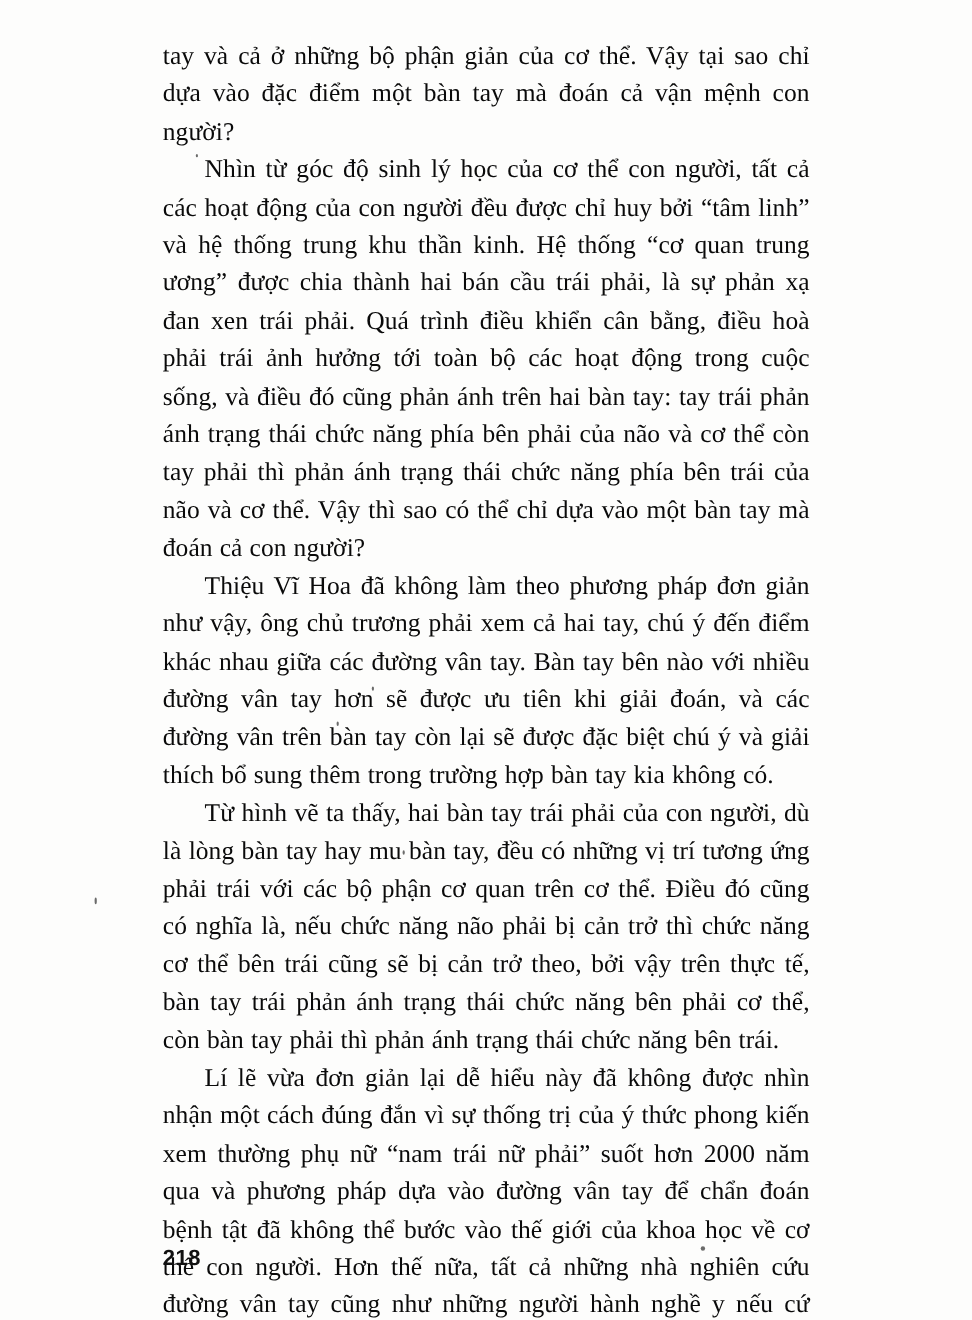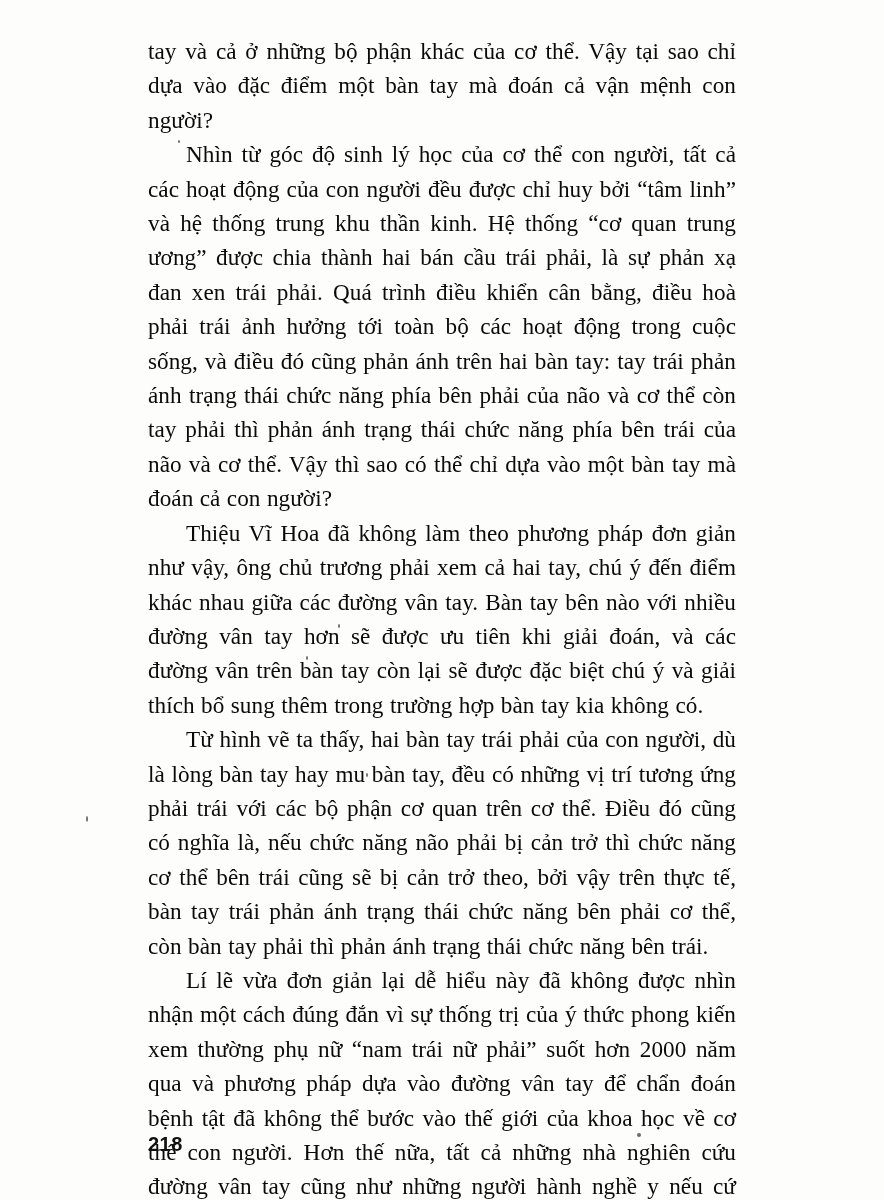--- a/index.html
+++ b/index.html
@@ -87,21 +87,21 @@
   .speck.s5 { left: 86px;  top: 816px;  width: 2px; height: 6px; }
   .speck.s6 { left: 637px; top: 1133px; width: 4px; height: 4px; }
 </style>
 </head>
 <body>
 
 <div class="page">
 
   <div class="textblock">
 
-    <p class="para first">tay và cả ở những bộ phận khác của cơ thể. Vậy tại sao chỉ dựa vào đặc điểm một bàn tay mà đoán cả vận mệnh con người?</p>
+    <p class="para first">tay và cả ở những bộ phận giản của cơ thể. Vậy tại sao chỉ dựa vào đặc điểm một bàn tay mà đoán cả vận mệnh con người?</p>
 
     <p class="para">Nhìn từ góc độ sinh lý học của cơ thể con người, tất cả các hoạt động của con người đều được chỉ huy bởi “tâm linh” và hệ thống trung khu thần kinh. Hệ thống “cơ quan trung ương” được chia thành hai bán cầu trái phải, là sự phản xạ đan xen trái phải. Quá trình điều khiển cân bằng, điều hoà phải trái ảnh hưởng tới toàn bộ các hoạt động trong cuộc sống, và điều đó cũng phản ánh trên hai bàn tay: tay trái phản ánh trạng thái chức năng phía bên phải của não và cơ thể còn tay phải thì phản ánh trạng thái chức năng phía bên trái của não và cơ thể. Vậy thì sao có thể chỉ dựa vào một bàn tay mà đoán cả con người?</p>
 
     <p class="para">Thiệu Vĩ Hoa đã không làm theo phương pháp đơn giản như vậy, ông chủ trương phải xem cả hai tay, chú ý đến điểm khác nhau giữa các đường vân tay. Bàn tay bên nào với nhiều đường vân tay hơn sẽ được ưu tiên khi giải đoán, và các đường vân trên bàn tay còn lại sẽ được đặc biệt chú ý và giải thích bổ sung thêm trong trường hợp bàn tay kia không có.</p>
 
     <p class="para">Từ hình vẽ ta thấy, hai bàn tay trái phải của con người, dù là lòng bàn tay hay mu bàn tay, đều có những vị trí tương ứng phải trái với các bộ phận cơ quan trên cơ thể. Điều đó cũng có nghĩa là, nếu chức năng não phải bị cản trở thì chức năng cơ thể bên trái cũng sẽ bị cản trở theo, bởi vậy trên thực tế, bàn tay trái phản ánh trạng thái chức năng bên phải cơ thể, còn bàn tay phải thì phản ánh trạng thái chức năng bên trái.</p>
 
     <p class="para">Lí lẽ vừa đơn giản lại dễ hiểu này đã không được nhìn nhận một cách đúng đắn vì sự thống trị của ý thức phong kiến xem thường phụ nữ “nam trái nữ phải” suốt hơn 2000 năm qua và phương pháp dựa vào đường vân tay để chẩn đoán bệnh tật đã không thể bước vào thế giới của khoa học về cơ thể con người. Hơn thế nữa, tất cả những nhà nghiên cứu đường vân tay cũng như những người hành nghề y nếu cứ tiếp tục làm theo cách nghĩ cổ hủ “nam trái nữ phải” thì mãi mãi sẽ không thể là nhà nghiên cứu khoa học sinh mệnh một cách toàn diện và khách quan.</p>
 
   </div>

